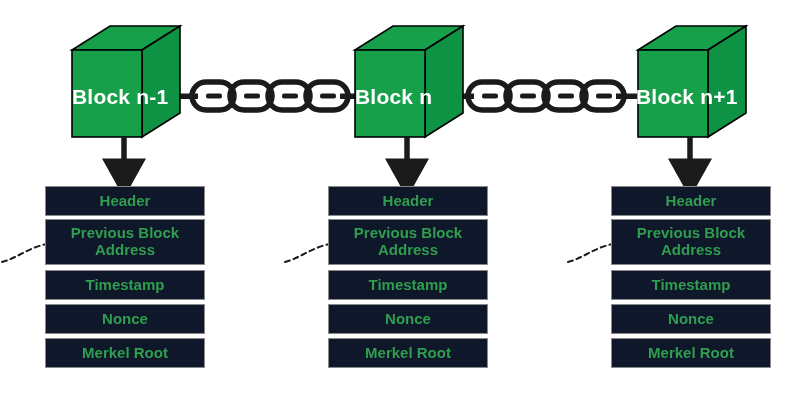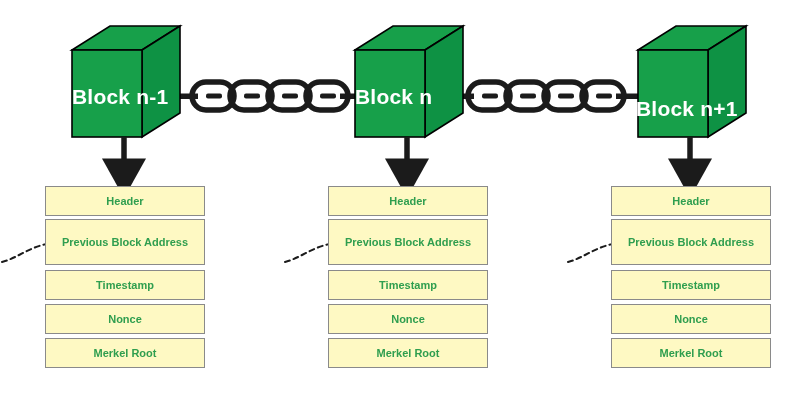--- a/index.html
+++ b/index.html
@@ -31,30 +31,30 @@
     font-weight: bold;
     font-size: 21px;
     font-family: "Liberation Sans", sans-serif;
     letter-spacing: 0.2px;
     white-space: nowrap;
     text-align: center;
     pointer-events: none;
   }
   .field-box {
     position: absolute;
-    background: #fef9c3;
+    background: #0f172a;
     border: 1.5px solid #8a8a8a;
     box-sizing: border-box;
     display: flex;
     align-items: center;
     justify-content: center;
     text-align: center;
     color: #2f9e4f;
     font-weight: bold;
-    font-size: 11px;
+    font-size: 15px;
     line-height: 1.12;
     font-family: "Liberation Sans", sans-serif;
   }
   .field-box span {
     display: block;
     padding: 0 4px;
   }
 </style>
 </head>
 <body>
@@ -142,21 +142,21 @@
     <g>
       <path d="M285,262 C301,258 313,246 335,243" fill="none" stroke="#1b1b1b" stroke-width="2" stroke-dasharray="5,4" stroke-linecap="round" marker-end="url(#arrowhead-dashed)"></path>
     </g>
     <g>
       <path d="M568,262 C584,258 596,246 618,243" fill="none" stroke="#1b1b1b" stroke-width="2" stroke-dasharray="5,4" stroke-linecap="round" marker-end="url(#arrowhead-dashed)"></path>
     </g>
   </svg>
 
   <div class="cube-label" style="left:72px; top:85px; width:70px;">Block n-1</div>
   <div class="cube-label" style="left:355px; top:85px; width:50px;">Block n</div>
-  <div class="cube-label" style="left:636px; top:85px; width:76px;margin-top:12px;">Block n+1</div>
+  <div class="cube-label" style="left:636px; top:85px; width:76px;">Block n+1</div>
 
   <div class="field-box" style="left:45px; top:186px; width:160px; height:30px;">
     <span>Header</span>
   </div>
   <div class="field-box" style="left:45px; top:219px; width:160px; height:46px;">
     <span>Previous Block Address</span>
   </div>
   <div class="field-box" style="left:45px; top:270px; width:160px; height:30px;">
     <span>Timestamp</span>
   </div>

